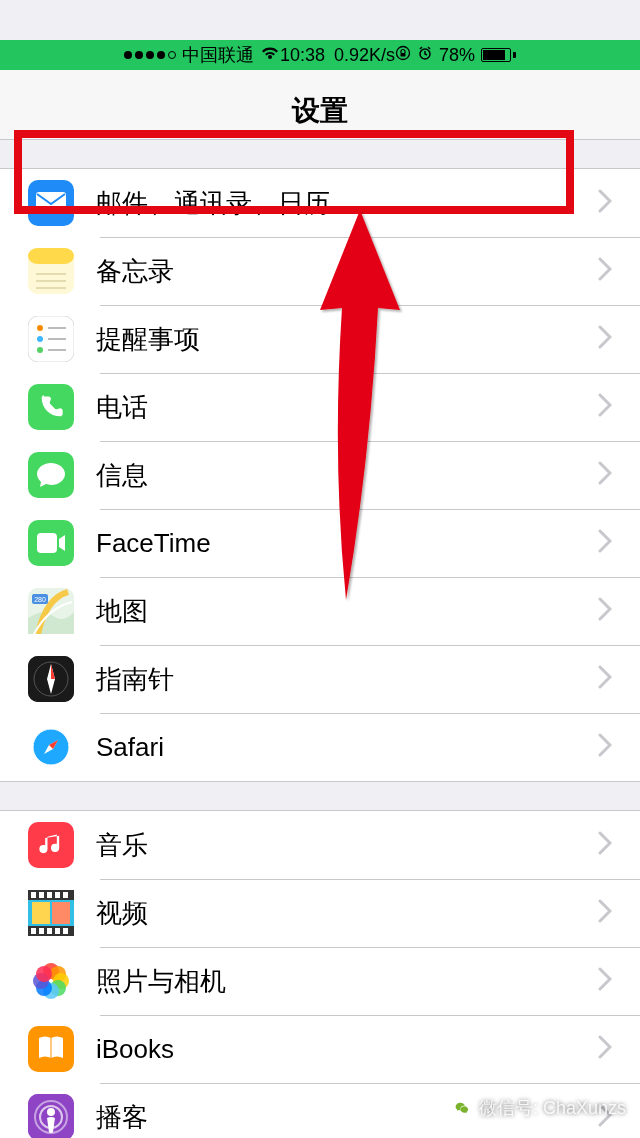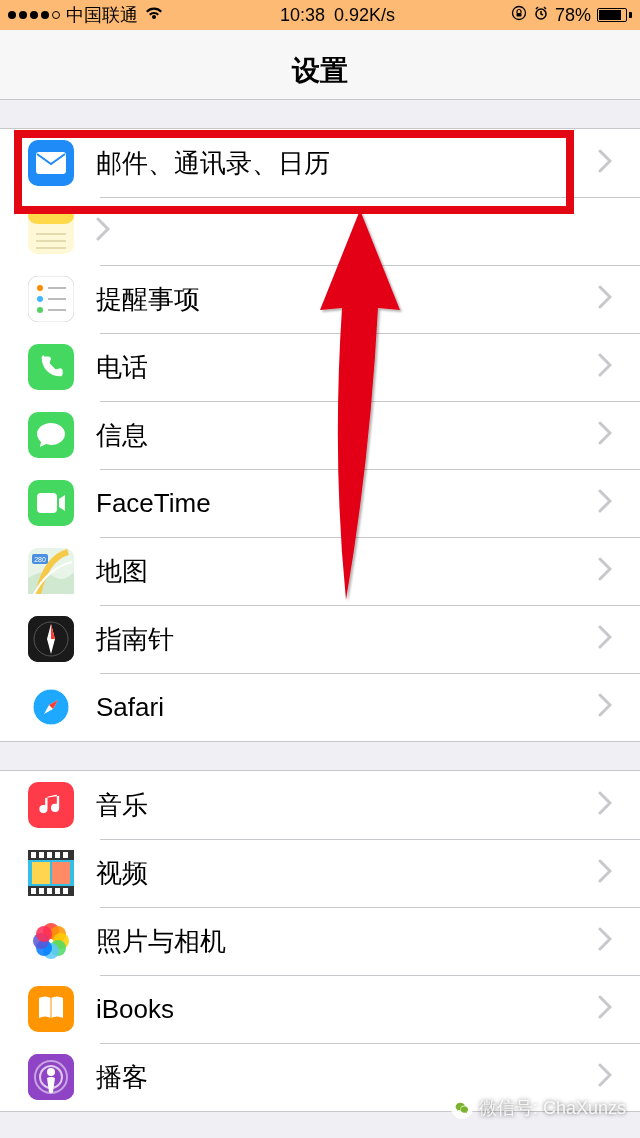--- a/index.html
+++ b/index.html
@@ -1,17 +1,17 @@
 <!DOCTYPE html>
 <html><head>
 <meta charset="utf-8">
 <style>
   * { box-sizing: border-box; margin: 0; padding: 0; }
   html, body { width: 640px; height: 1138px; font-family: -apple-system, "Helvetica Neue", Arial, sans-serif; background: #efeff4; overflow: hidden; }
-  .status-bar { height: 30px; background: #fdba74; display: flex; align-items: center; justify-content: space-between; padding: 0 8px; font-size: 18px; font-weight: 500; color: #000; }
+  .status-bar { height: 30px; background: #22c55e; display: flex; align-items: center; justify-content: center; padding: 0 8px; font-size: 18px; font-weight: 500; color: #000; margin-top: 40px; }
   .status-left, .status-right { display: flex; align-items: center; gap: 6px; }
   .dots { display: flex; gap: 3px; }
   .dot { width: 8px; height: 8px; border-radius: 50%; background: #000; }
   .dot.empty { background: transparent; border: 1px solid #000; }
   .nav-bar { height: 70px; background: #f7f7f7; border-bottom: 1px solid #c8c7cc; display: flex; align-items: center; justify-content: center; }
   .nav-title { font-size: 28px; font-weight: 600; text-align: center; margin-top: 12px; }
   .group { background: #fff; border-top: 1px solid #c8c7cc; border-bottom: 1px solid #c8c7cc; }
   .spacer { height: 28px; }
   .row { height: 68px; display: flex; align-items: center; padding: 0 28px; position: relative; }
   .row + .row::before { content: ""; position: absolute; top: 0; left: 100px; right: 0; height: 1px; background: #c8c7cc; }
@@ -96,20 +96,21 @@
       <div class="row">
         <div class="app-icon" style="background: linear-gradient(rgb(255, 241, 118) 40%, rgb(255, 249, 196) 40%);">
           <svg width="46" height="46" viewBox="0 0 46 46">
             <rect width="46" height="46" rx="10" fill="#fff8d6"></rect>
             <rect width="46" height="16" rx="10" fill="#ffd94a"></rect>
             <line x1="8" y1="26" x2="38" y2="26" stroke="#c9c08a"></line>
             <line x1="8" y1="33" x2="38" y2="33" stroke="#c9c08a"></line>
             <line x1="8" y1="40" x2="38" y2="40" stroke="#c9c08a"></line>
           </svg>
         </div>
+        <div class="row-label">备忘录</div>
         <div class="chevron"><svg width="14" height="24" viewBox="0 0 14 24">
             <path d="M2 2l10 10L2 22" stroke="#c7c7cc" stroke-width="3" fill="none" stroke-linecap="round"></path>
           </svg></div>
       </div>
       <div class="row">
         <div class="app-icon" style="background: rgb(255, 255, 255);">
           <svg width="46" height="46" viewBox="0 0 46 46">
             <rect width="46" height="46" rx="10" fill="#fff" stroke="#ddd"></rect>
             <circle cx="12" cy="12" r="3" fill="#ff8a00"></circle>
             <circle cx="12" cy="23" r="3" fill="#3fb6ff"></circle>

